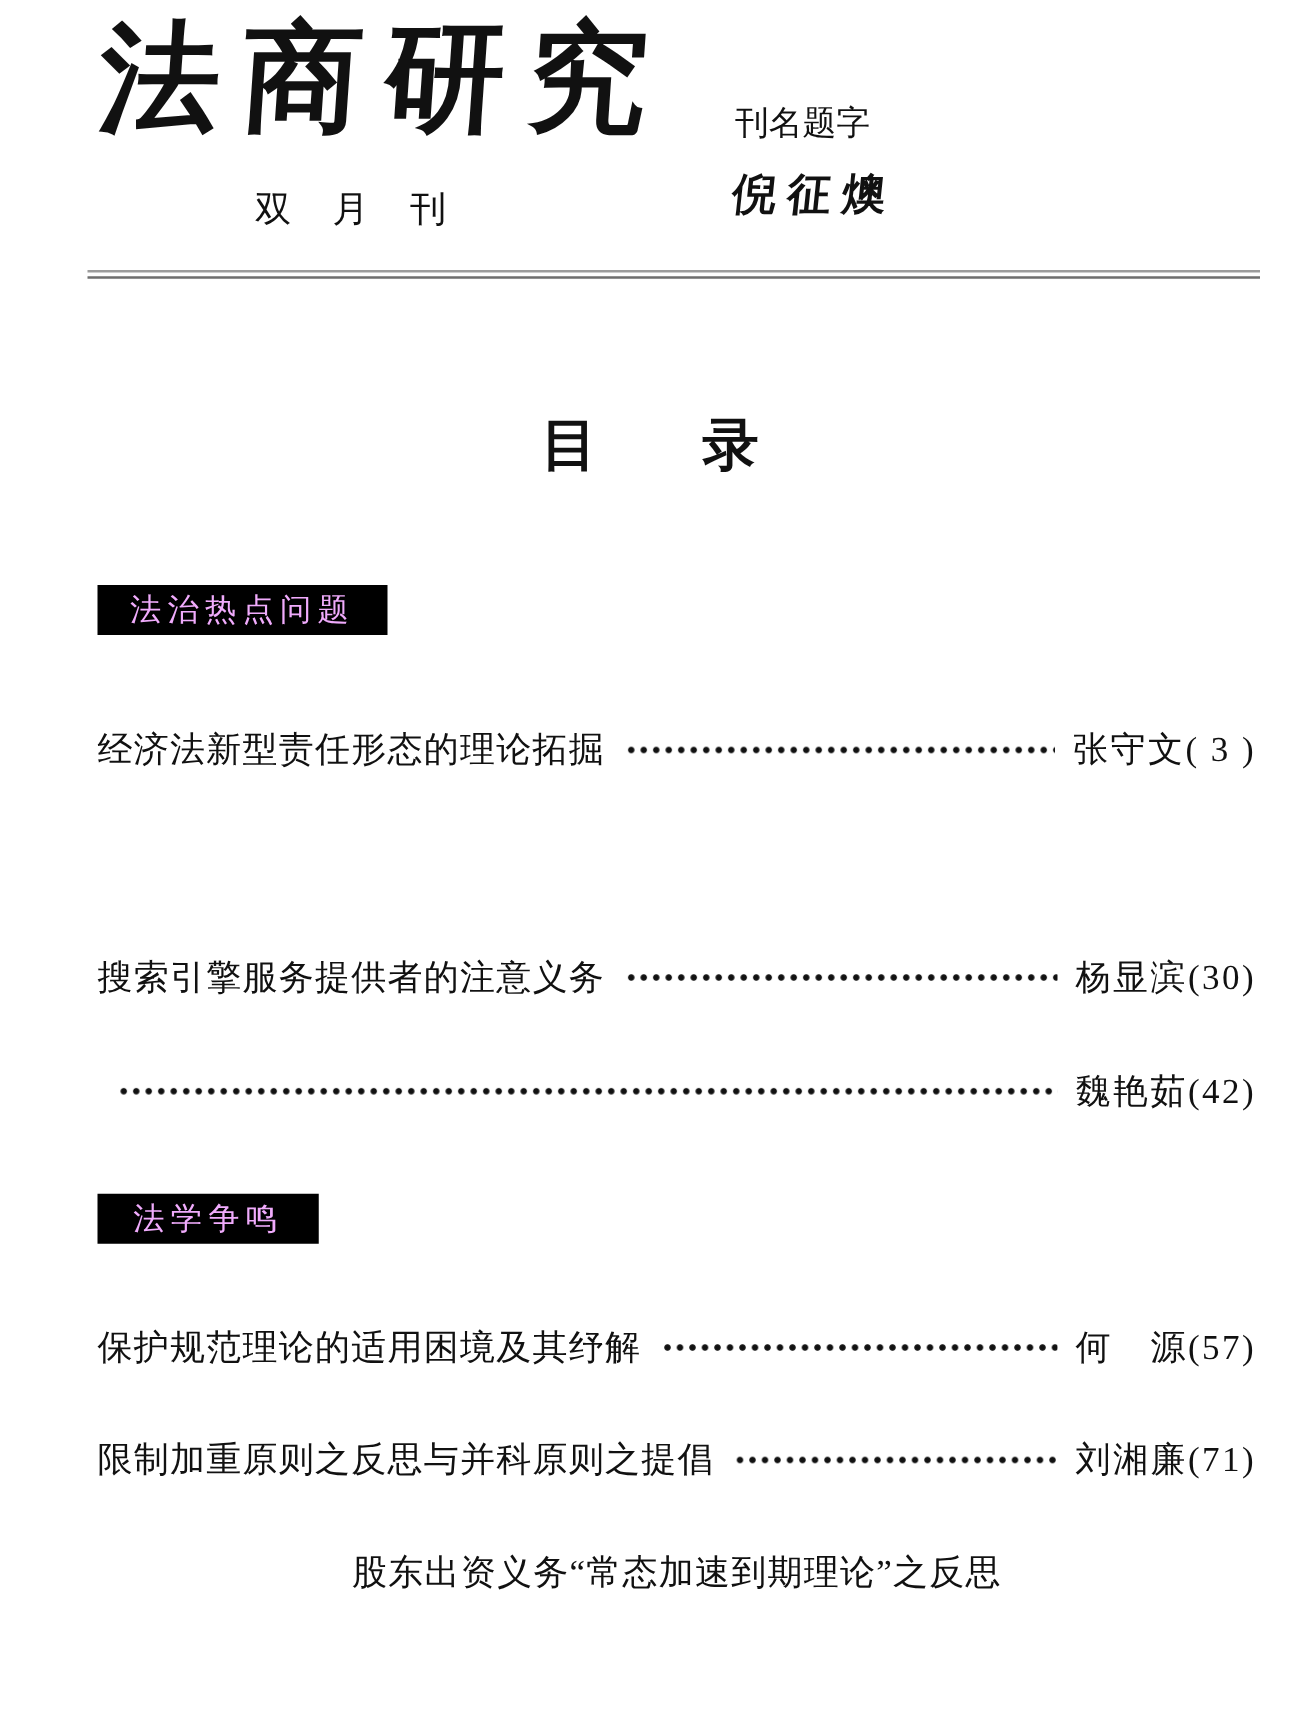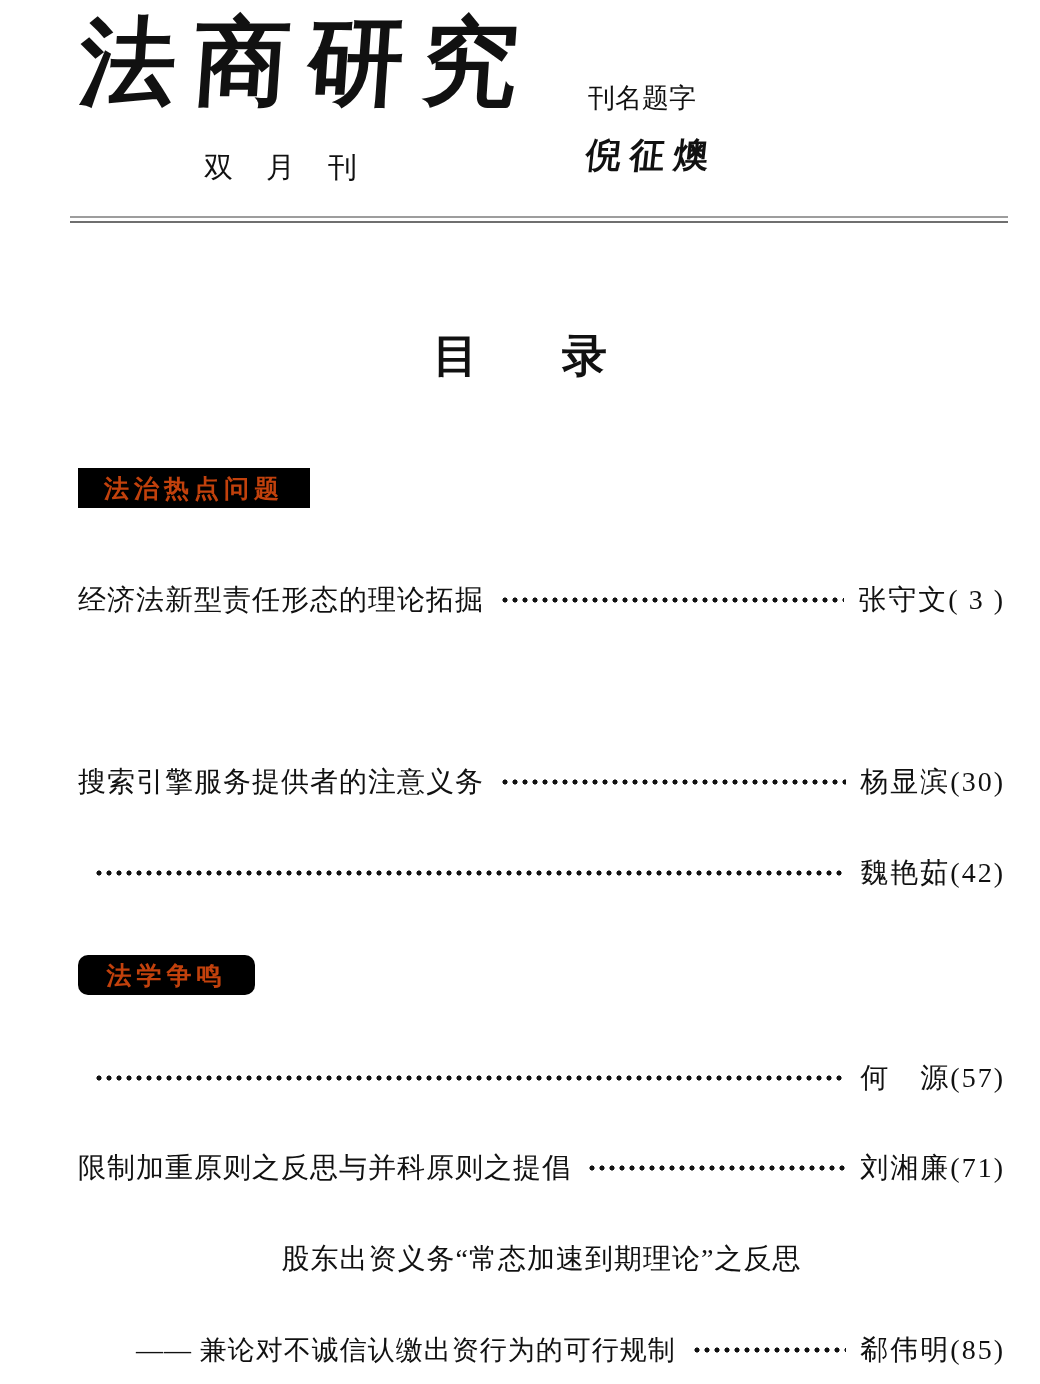--- a/index.html
+++ b/index.html
@@ -82,29 +82,29 @@
     font-weight: 700;
   }
 
   
   .section-label {
     position: absolute;
     left: 78px;
     height: 40px;
     line-height: 40px;
     background: #000000;
-    color: #c2410c;
+    color: #f0abfc;
     text-align: center;
     font-family: "Liberation Sans", "DejaVu Sans", sans-serif;
-    font-weight: 700;
+    font-weight: 400;
     font-size: 25px;
     letter-spacing: 5px;
   }
   .section-label.s1 { top: 468px; width: 232px; }
-  .section-label.s2 { top: 955px; width: 177px; border-radius: 10px; }
+  .section-label.s2 { top: 955px; width: 177px; }
 
   
   .entry {
     position: absolute;
     left: 78px;
     width: 927px;
     height: 40px;
     display: flex;
     align-items: center;
     font-size: 28px;
@@ -167,33 +167,29 @@
   </div>
 
   <div class="entry e4">
     <span class="leader"></span>
     <span class="ap"><span>魏艳茹</span><span>(42)</span></span>
   </div>
 
   <div class="section-label s2">法学争鸣</div>
 
   <div class="entry e5">
+    <span class="t">保护规范理论的适用困境及其纾解</span>
     <span class="leader"></span>
     <span class="ap"><span>何　源</span><span>(57)</span></span>
   </div>
 
   <div class="entry e6">
     <span class="t">限制加重原则之反思与并科原则之提倡</span>
     <span class="leader"></span>
     <span class="ap"><span>刘湘廉</span><span>(71)</span></span>
   </div>
 
   <div class="entry e7a title-only">
     <span class="t">股东出资义务“常态加速到期理论”之反思</span>
   </div>
 
-  <div class="entry e7b cont">
-    <span class="t">—— 兼论对不诚信认缴出资行为的可行规制</span>
-    <span class="leader"></span>
-    <span class="ap"><span>郗伟明</span><span>(85)</span></span>
-  </div>
 
 </div>
 
 </body></html>

